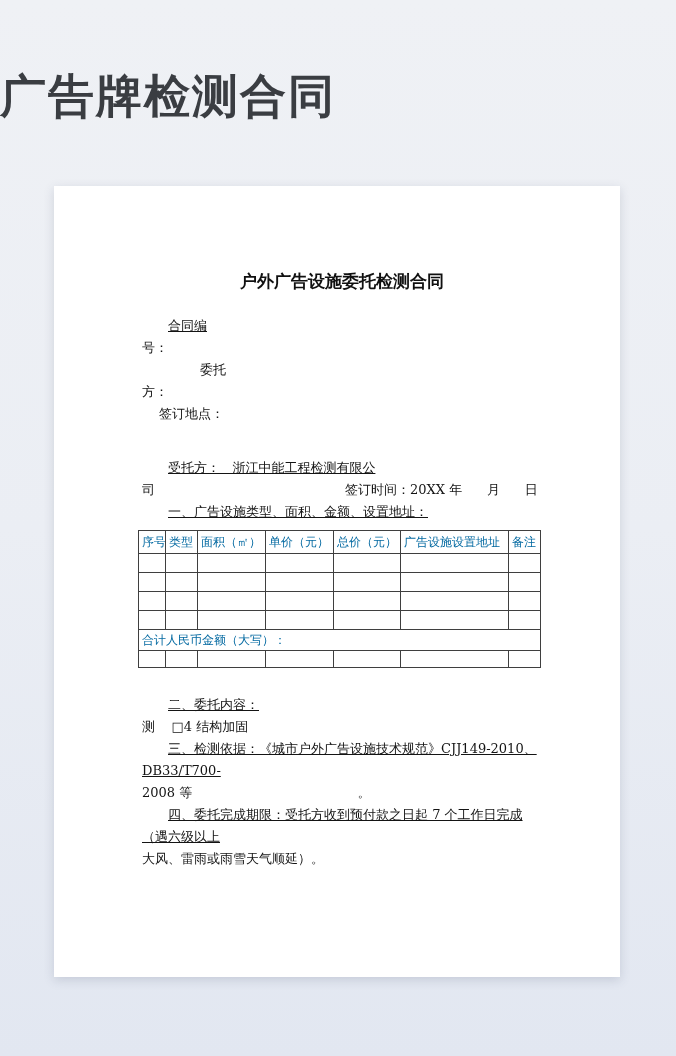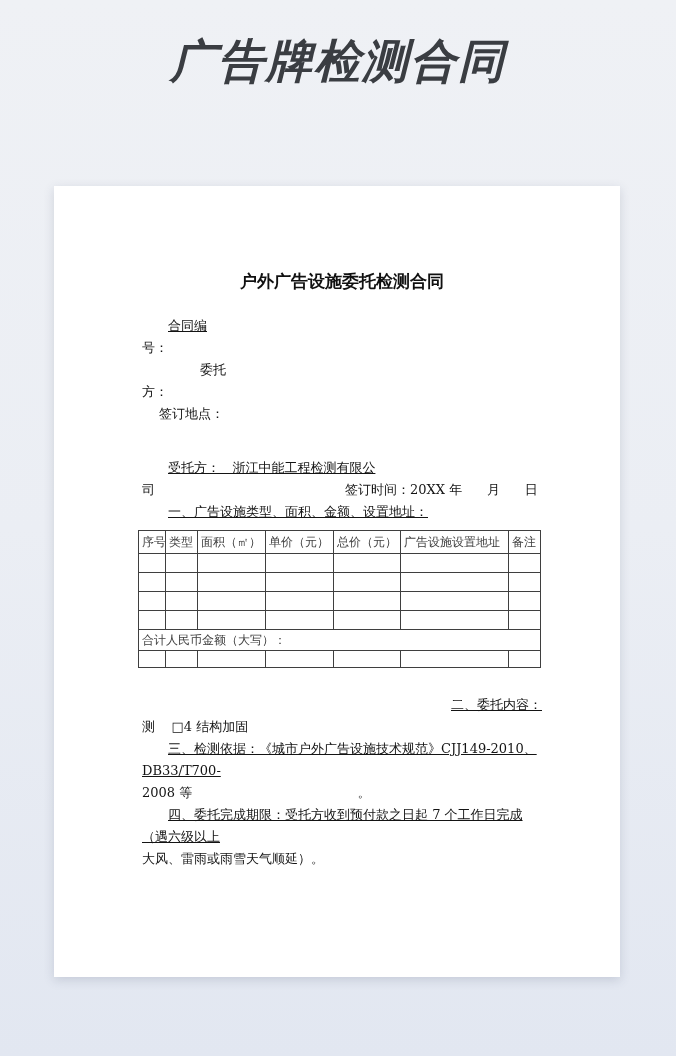--- a/index.html
+++ b/index.html
@@ -2,21 +2,21 @@
 <html><head>
 <meta charset="utf-8">
 <style>
   html,body { margin:0; padding:0; }
   body {
     width:676px; height:1056px; position:relative; overflow:hidden;
     background: linear-gradient(180deg, #eff1f5 0%, #ebeef4 50%, #e2e7f1 100%);
     font-family: "Liberation Sans", sans-serif;
   }
   
-  .banner { text-align:center; padding-top:35px;font-style:italic; }
+  .banner { padding-top:70px; }
   .banner-title {
     margin:0; font-size:46px; line-height:52px; font-weight:800;
     color:#3a3d42; letter-spacing:2px;
   }
   .banner-subtitle {
     margin-top:8px; font-size:27px; line-height:32px; font-weight:500;
     color:#56595e; letter-spacing:1px;
   }
   
   .page {
@@ -32,27 +32,27 @@
   .doc-title {
     margin:8px 0 22px 0; text-align:center;
     font-size:17px; line-height:24px; font-weight:bold; color:#101010;
   }
   .line { line-height:22px; white-space:pre-wrap; }
   .ind-2  { text-indent:26px;text-decoration:underline; }
   .ind-45 { text-indent:58px; }
   .ind-1  { text-indent:17px; }
   .gap-sm { margin-top:32px; }
   .gap-md { }
-  .gap-lg { margin-top:26px;text-align:right; }
+  .gap-lg { margin-top:26px; }
   .sign-time { margin-left:190px; }
   
   table.facility {
     border-collapse:collapse; table-layout:fixed;
     width:402px; margin-top:7px; margin-left:-4px;
-    font-size:12px; font-family:inherit; color:#404040;
+    font-size:12px; font-family:inherit; color:#0369a1;
   }
   table.facility th, table.facility td {
     border:1px solid #3f3f3f; padding:0 3px;
     font-weight:normal; text-align:left; overflow:hidden;
     white-space:nowrap;
   }
   table.facility thead th { height:22px; }
   table.facility tr.empty td { height:18px; }
   table.facility tr.total td { height:20px; }
   table.facility tr.last  td { height:16px; }

